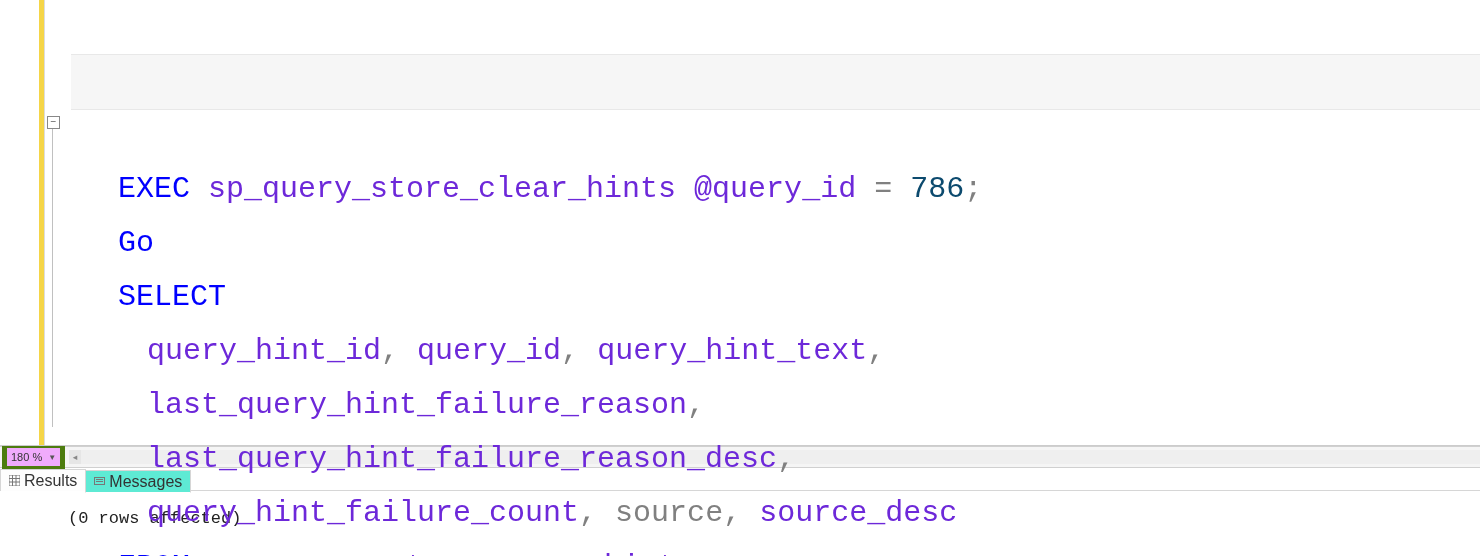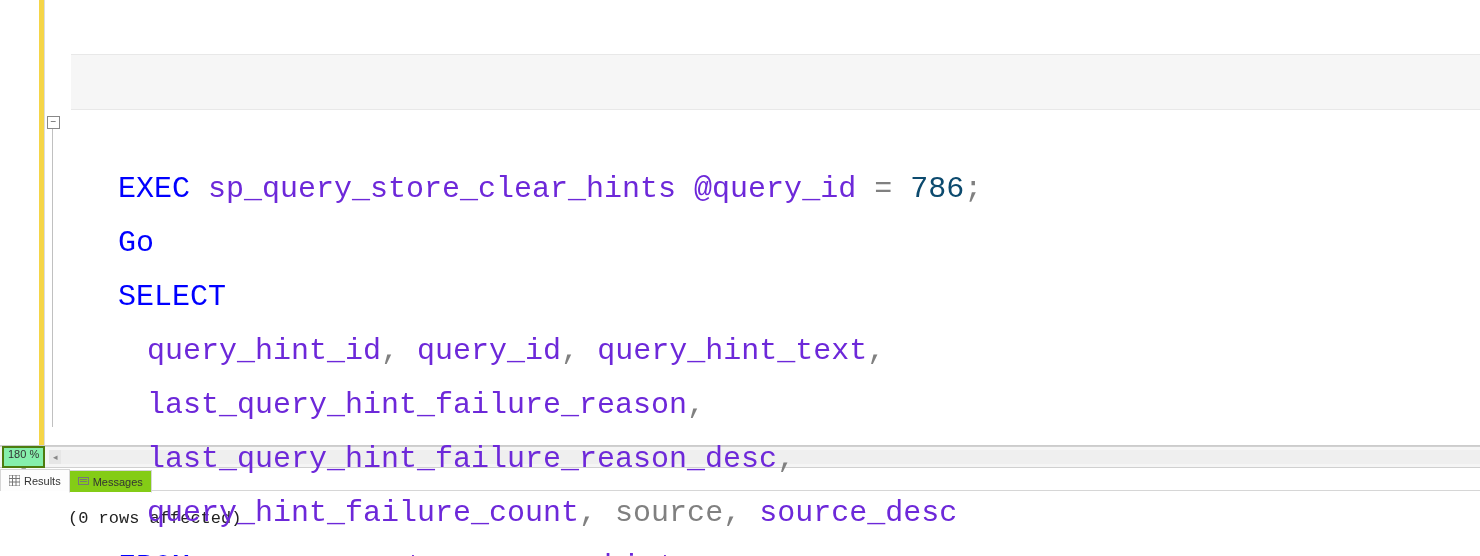--- a/index.html
+++ b/index.html
@@ -100,29 +100,28 @@
     border-top: 1px solid #d0d0d0;
     border-bottom: 1px solid #d0d0d0;
     display: flex;
     align-items: center;
     font-family: "Segoe UI", Tahoma, sans-serif;
     font-size: 11px;
     color: #333;
   }
   .zoom-select {
     height: 18px;
-    border: 2px solid #4d7c0f;
-    background: #86efac;
+    border: 5px solid #4d7c0f;
+    background: #f0abfc;
     font-size: 11px;
     padding: 0 4px;
     display: flex;
     align-items: center;
     gap: 6px;
     margin-left: 2px;
-    flex-direction: column;
   }
   .zoom-select .arrow {
     font-size: 8px;
     color: #555;
   }
   .hscroll-track {
     flex: 1;
     height: 14px;
     margin-left: 4px;
     background: #efefef;
@@ -139,38 +138,38 @@
     font-size: 9px;
     text-align: center;
     line-height: 14px;
   }
 
   .tabs-bar {
     height: 22px;
     background: #ffffff;
     display: flex;
     font-family: "Segoe UI", Tahoma, sans-serif;
-    font-size: 11px;
+    font-size: 16px;
     border-bottom: 1px solid #d6d6d6;
   }
   .result-tab {
     display: flex;
     align-items: center;
     gap: 4px;
     padding: 0 8px;
     border: 1px solid #d6d6d6;
     border-bottom: none;
     background: #fdfdfd;
     color: #333;
     height: 21px;
     margin-top: 1px;
     margin-right: -1px;
   }
   .result-tab.active {
-    background: #84cc16;
+    background: #5eead4;
     border-bottom: 1px solid #ffffff;
     position: relative;
     top: 1px;
   }
   .tab-icon-grid {
     width: 11px;
     height: 11px;
     display: inline-block;
   }
   .tab-icon-grid svg { display:block; }

